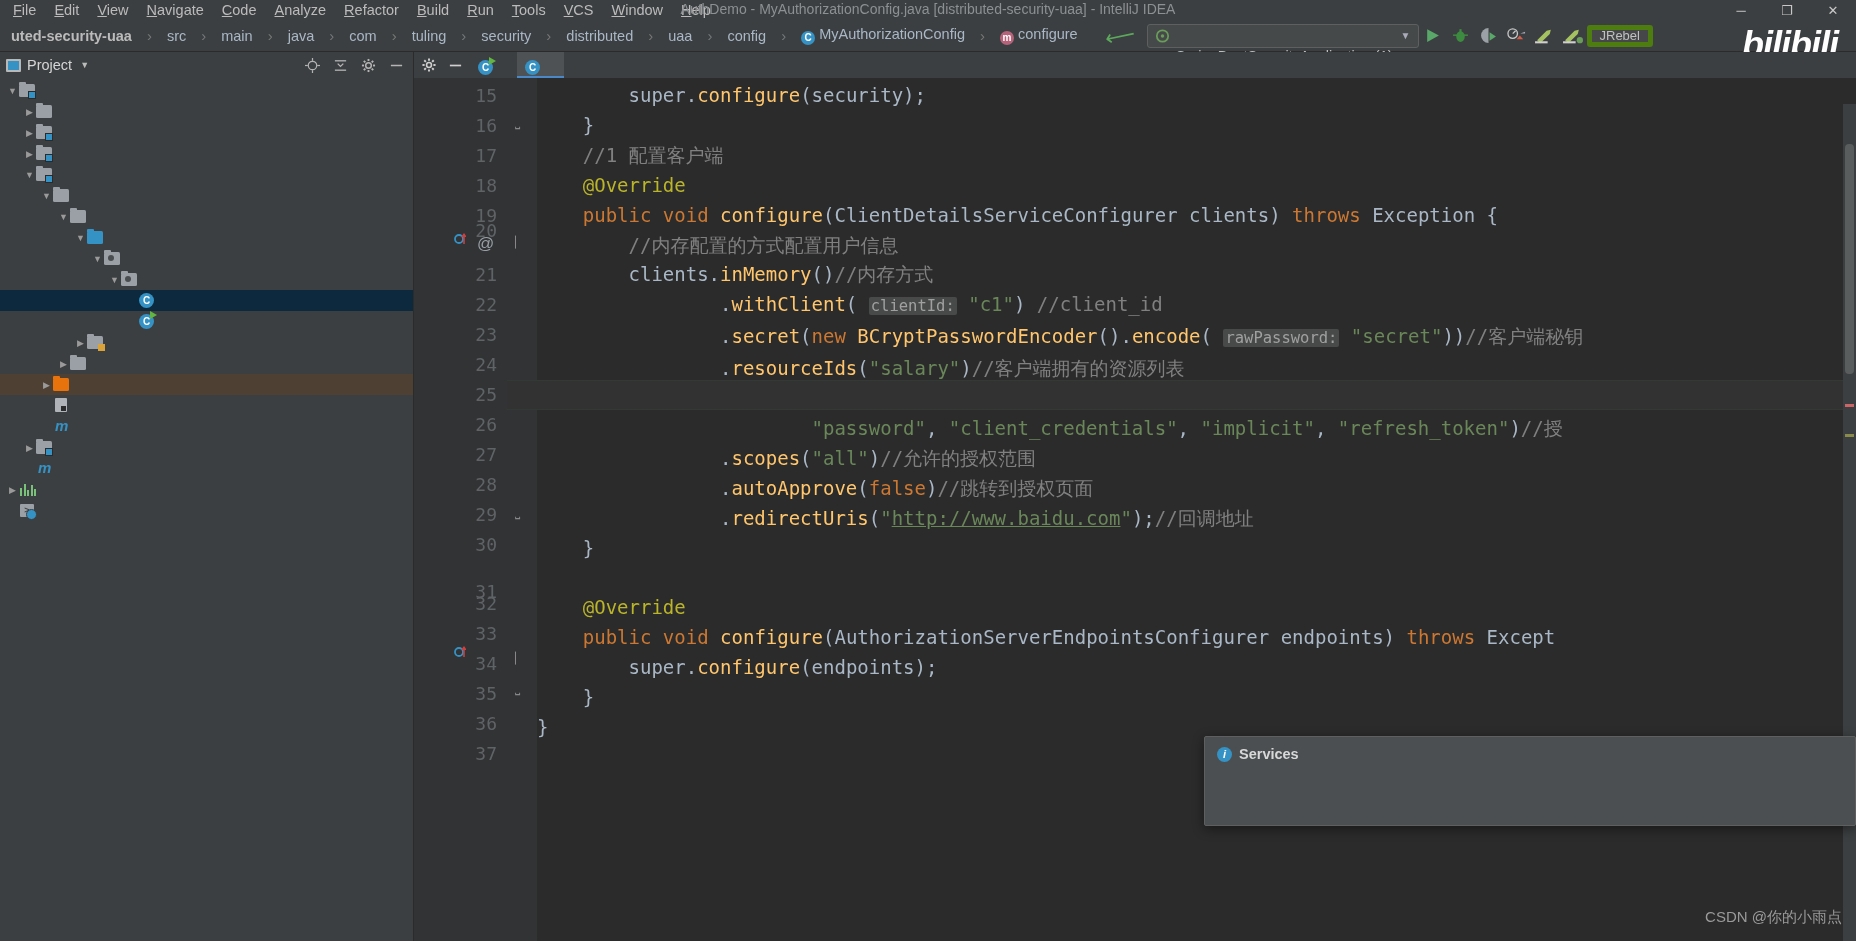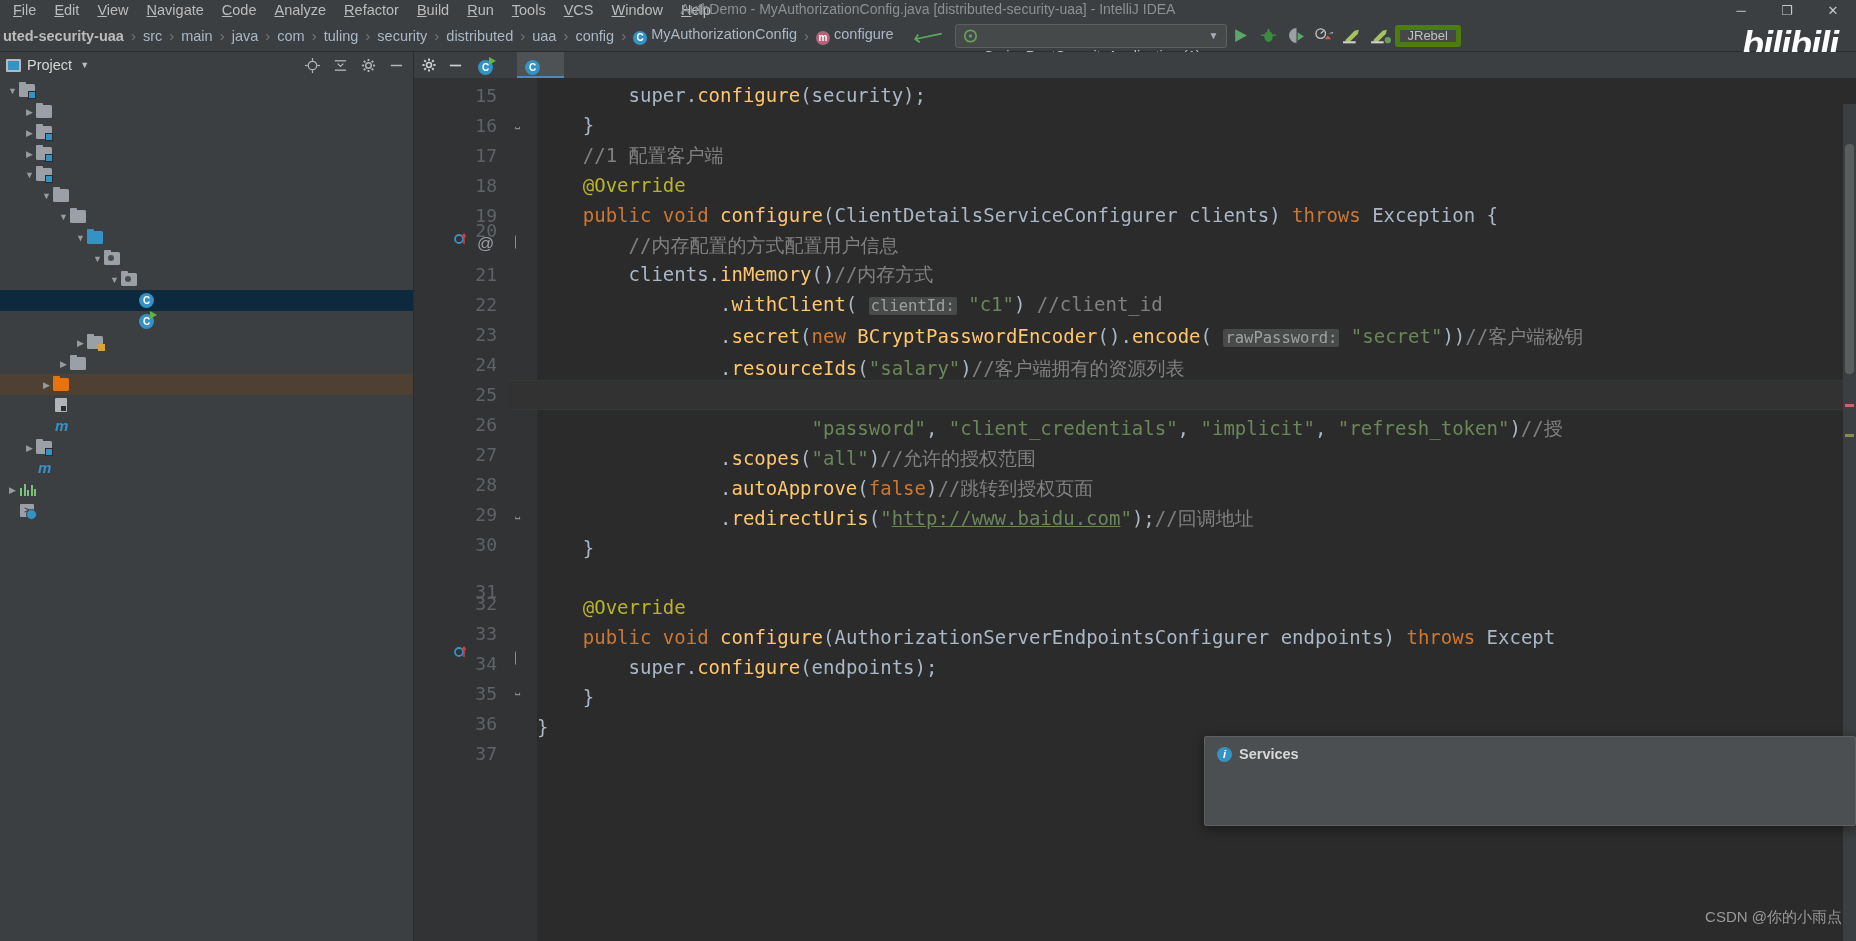--- a/index.html
+++ b/index.html
@@ -31,21 +31,21 @@
   .win-btn { width: 46px; height: 20px; display: flex; align-items: center; justify-content: center;
     color: #c8c8c8; font-size: 13px; }
 
   
   .navbar {
     position: absolute; top: 20px; left: 0; width: 1856px; height: 32px;
     background: #3c3f41; border-bottom: 1px solid #2b2b2b;
     display: flex; align-items: center;
   }
   .crumbs { display: flex; align-items: center; padding-left: 0px; }
-  .crumb { font-size: 14.5px; color: #a9b7c6; white-space: nowrap; padding: 0 3px; }
+  .crumb { font-size: 14.5px; color: #a9b7c6; white-space: nowrap; padding: 0 11px; }
   .crumb.bold { font-weight: bold; color: #bbb; }
   .crumb-sep { color: #777; font-size: 15px; padding: 0 4px; }
   .cb-icon {
     display: inline-block; width: 14px; height: 14px; border-radius: 50%;
     background: #3592c4; color: #fff; font-size: 10px; line-height: 14px;
     text-align: center; margin-right: 4px; vertical-align: -2px; font-weight: bold;
   }
   .cb-icon.m { background: #b5637a; }
   .back-arrow { color: #5ca85c; font-size: 21px; margin: 0 12px 0 16px; transform: rotate(-12deg); }
   .runcfg {

